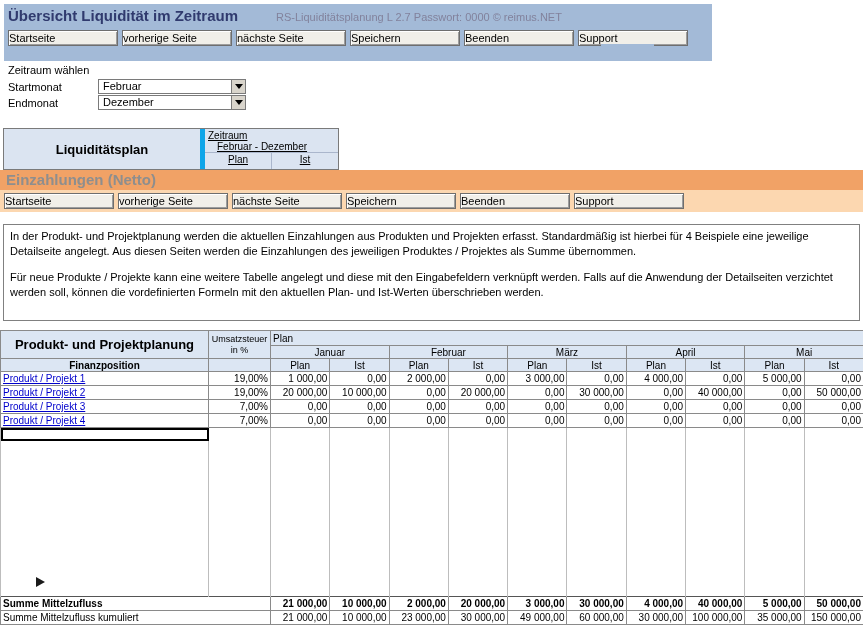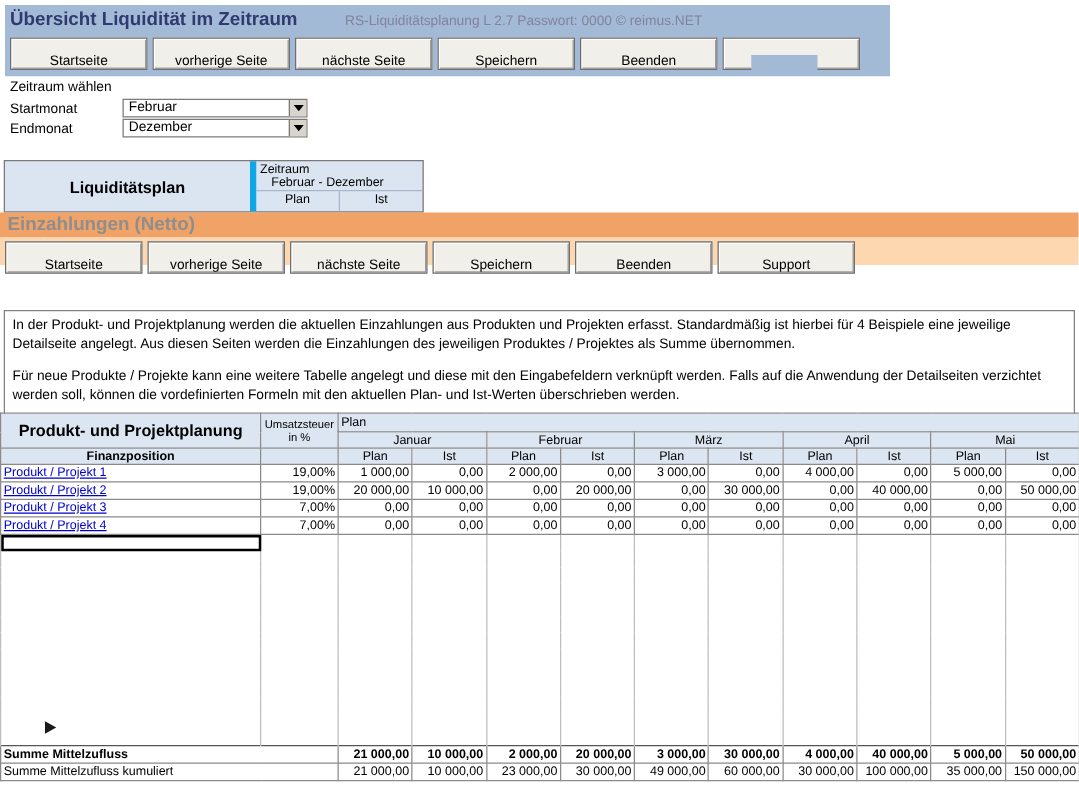--- a/index.html
+++ b/index.html
@@ -34,22 +34,22 @@
   
   .btn-row { display: flex; gap: 4px; position: absolute; }
   .btn-row.row1 { left: 4px; top: 26px; }
   .peach-band .btn-row { left: 4px; top: 3px; }
   .btn {
     width: 110px; height: 16px;
     background: #f1efe9;
     border: 1px solid #6e6e6e;
     box-shadow: inset 1px 1px 0 #ffffff, inset -1px -1px 0 #9d9d9d;
     font-family: "Liberation Sans", sans-serif;
-    font-size: 11px; line-height: 13px; text-align: center;
-    color: #000; cursor: pointer; padding: 12px;
+    font-size: 11px; line-height: 13px; text-align: left;
+    color: #000; cursor: pointer; padding: 0;
     white-space: nowrap; overflow: hidden;
   }
 
   
   .form-label { position: absolute; font-size: 11px; white-space: nowrap; }
   .lbl-zeitraum  { left: 8px; top: 64px; }
   .lbl-start     { left: 8px; top: 81px; text-align: right; }
   .lbl-end       { left: 8px; top: 97px; }
   .combo {
     position: absolute; left: 98px; width: 148px; height: 15px;
@@ -72,21 +72,21 @@
   
   .liq-block {
     position: absolute; left: 3px; top: 128px; width: 336px; height: 42px;
     display: flex; border: 1px solid #7a7a7a; background: #dbe4f1; font-size: 10px;
   }
   .liq-left {
     width: 201px; border-right: 5px solid #0ea5e9;
     display: flex; align-items: center; justify-content: center;
     font-weight: bold; font-size: 13px;
   }
-  .liq-right { flex: 1; display: flex; flex-direction: column; }
+  .liq-right { flex: 1; display: flex; flex-direction: column; text-decoration: underline; }
   .liq-zl { padding: 1px 3px 0; }
   .liq-zv { padding: 0 3px 0 12px; }
   .liq-planist { flex: 1; display: flex; border-top: 1px solid #aab6cc; }
   .liq-planist span {
     flex: 1; text-align: center; line-height: 14px;
   }
   .liq-planist span:first-child { border-right: 1px solid #aab6cc; }
 
   
   .section-band {
@@ -99,21 +99,21 @@
   }
   .peach-band {
     position: absolute; left: 0; top: 190px; width: 863px; height: 22px;
     background: #fcd7b0;
   }
 
   
   .desc-box {
     position: absolute; left: 3px; top: 224px; width: 857px; height: 97px;
     border: 1px solid #808080; background: #fff;
-    font-size: 11px; line-height: 1.32; padding: 4px 6px; margin-top: 24px;
+    font-size: 11px; line-height: 1.32; padding: 4px 6px;
   }
   .desc-box p + p { margin-top: 12px; }
 
   
   .main-table {
     position: absolute; left: 0; top: 330px; width: 863px;
     border-collapse: collapse; table-layout: fixed;
     font-size: 10px; border: 1px solid #555;
   }
   .main-table th, .main-table td {

